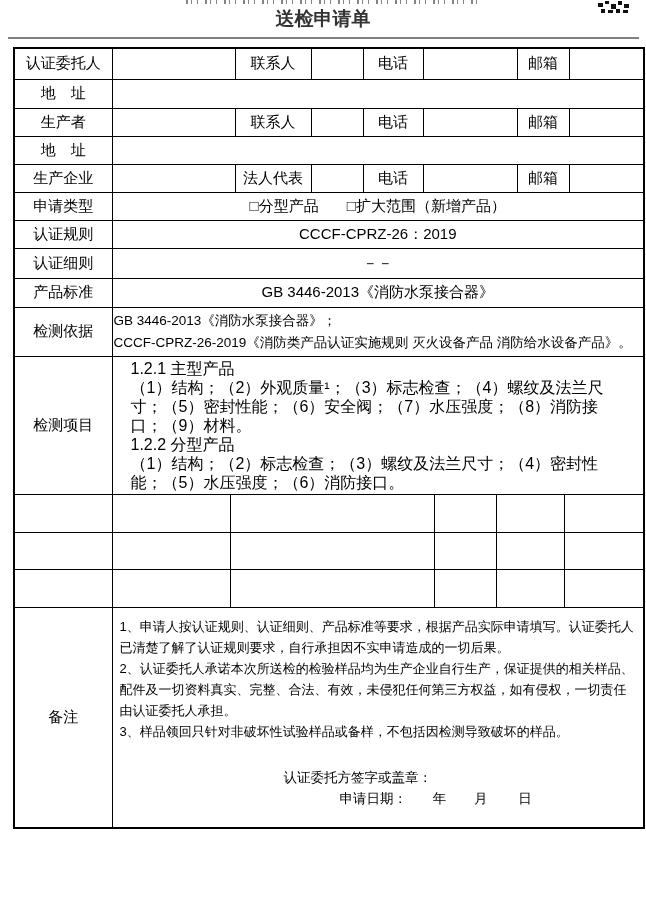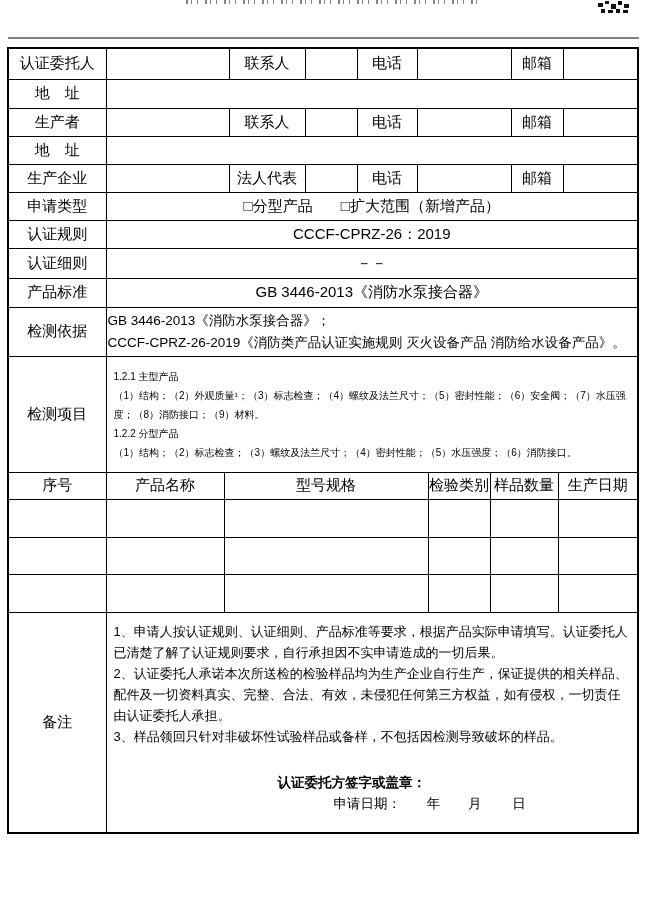--- a/index.html
+++ b/index.html
@@ -6,35 +6,35 @@
   body{width:646px;height:899px;position:relative;font-family:"Liberation Sans",sans-serif;color:#000;overflow:hidden;}
   .page{position:absolute;inset:0;background:#fff;}
   .hdr-frag{position:absolute;top:0;left:186px;width:294px;height:4px;
     background:
       repeating-linear-gradient(90deg,#6e6e6e 0 2px,transparent 2px 5px,#6e6e6e 5px 6px,transparent 6px 11px,#6e6e6e 11px 12px,transparent 12px 19px);
     opacity:.85;}
   .stamp{position:absolute;top:0;left:598px;width:32px;height:13px;}
   .title{position:absolute;top:6px;left:0;width:100%;text-align:center;
     font-size:19px;font-weight:bold;color:#333;}
   .rule{position:absolute;top:37px;left:8px;width:631px;height:2px;background:#808080;}
-  table.form{position:absolute;top:47px;left:7px;width:632px;border-collapse:collapse;
+  table.form{position:absolute;top:47px;left:13px;width:632px;border-collapse:collapse;
     table-layout:fixed;border:2px solid #000;}
   td{border:1px solid #000;padding:0;overflow:hidden;vertical-align:middle;font-size:15px;}
   .lbl{text-align:center;font-size:15px;}
   .fill{padding:0 5px;}
   .cval{text-align:center;font-size:15px;}
   .opt2{margin-left:24px;}
   tr.h31{height:31px} tr.h29{height:29px} tr.h28{height:28px} tr.h30{height:30px}
   tr.h48{height:48px} tr.h116{height:116px} tr.h27{height:27px}
   tr.h38{height:38px} tr.h37{height:37px} tr.h221{height:221px}
   td.basis{padding:2px 1px;}
   td.basis div{font-size:13.5px;line-height:22px;white-space:nowrap;overflow:hidden;}
-  td.items{padding:2px 7px;font-size:10px;line-height:19px;}
+  td.items{padding:2px 18px;font-size:16px;line-height:19px;}
   td.remarks-cell{padding:8px 7px;font-size:13px;line-height:21px;vertical-align:top;}
-  .sig{margin-top:25px;margin-left:164px;font-size:13.5px;font-weight:bold;}
+  .sig{margin-top:25px;margin-left:164px;font-size:13.5px;}
   .date{margin-left:220px;font-size:13.5px;}
   .date .dy{margin-left:22px;} .date .dm{margin-left:24px;} .date .dd{margin-left:27px;}
 </style>
 </head>
 <body>
 
 <div class="page">
 
   <div class="hdr-frag"></div>
 
@@ -45,20 +45,21 @@
       <rect x="13" y="3" width="5" height="5"></rect>
         <rect x="20" y="0" width="4" height="4"></rect>
       <rect x="26" y="3" width="5" height="4"></rect>
         <rect x="3" y="8" width="4" height="4"></rect>
       <rect x="10" y="9" width="5" height="3"></rect>
         <rect x="18" y="8" width="4" height="4"></rect>
       <rect x="25" y="9" width="5" height="3"></rect>
     </svg>
   </div>
 
+  <div class="title">送检申请单</div>
   <div class="rule"></div>
 
   <table class="form">
     <colgroup>
       <col style="width:98px">
         <col style="width:118px">
         <col style="width:5px">
       <col style="width:76px">
         <col style="width:52px">
         <col style="width:60px">
@@ -149,28 +150,20 @@
     <tr class="h116">
       <td class="lbl">检测项目</td>
       <td colspan="11" class="items">
         <div>1.2.1  主型产品</div>
         <div>（1）结构；（2）外观质量¹；（3）标志检查；（4）螺纹及法兰尺寸；（5）密封性能；（6）安全阀；（7）水压强度；（8）消防接口；（9）材料。</div>
         <div>1.2.2  分型产品</div>
         <div>（1）结构；（2）标志检查；（3）螺纹及法兰尺寸；（4）密封性能；（5）水压强度；（6）消防接口。</div>
       </td>
     </tr>
 
-    <tr class="h27">
-      <td class="lbl">序号</td>
-      <td class="lbl">产品名称</td>
-      <td colspan="5" class="lbl">型号规格</td>
-      <td class="lbl">检验类别</td>
-      <td colspan="2" class="lbl">样品数量</td>
-      <td colspan="2" class="lbl">生产日期</td>
-    </tr>
 
     <tr class="h38">
       <td class="fill"></td>
       <td class="fill"></td>
       <td colspan="5" class="fill"></td>
       <td class="fill"></td>
       <td colspan="2" class="fill"></td>
       <td colspan="2" class="fill"></td>
     </tr>
 

